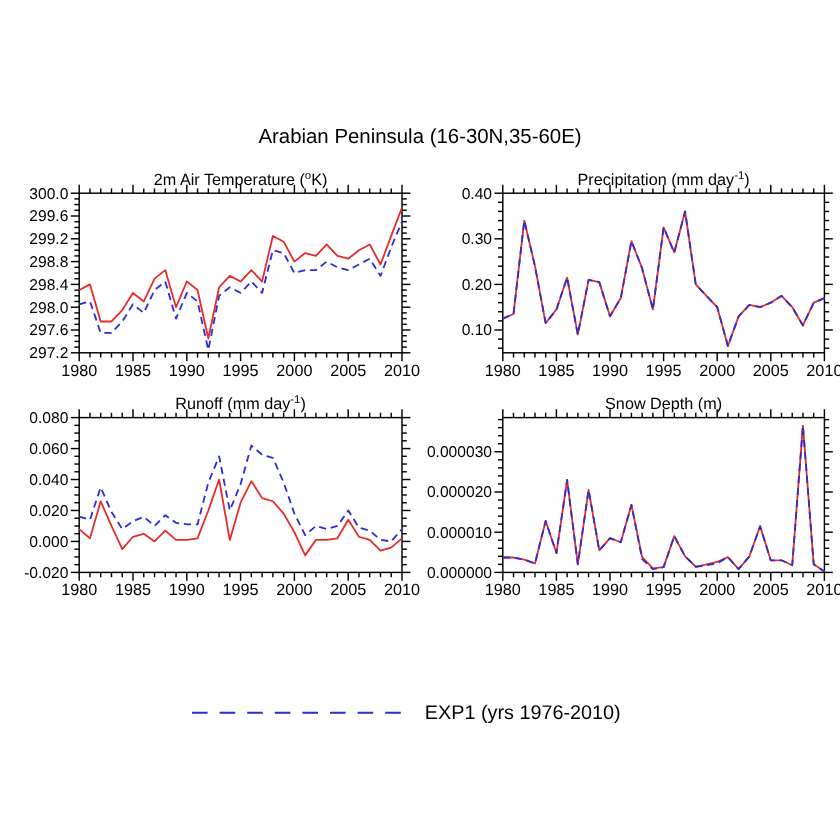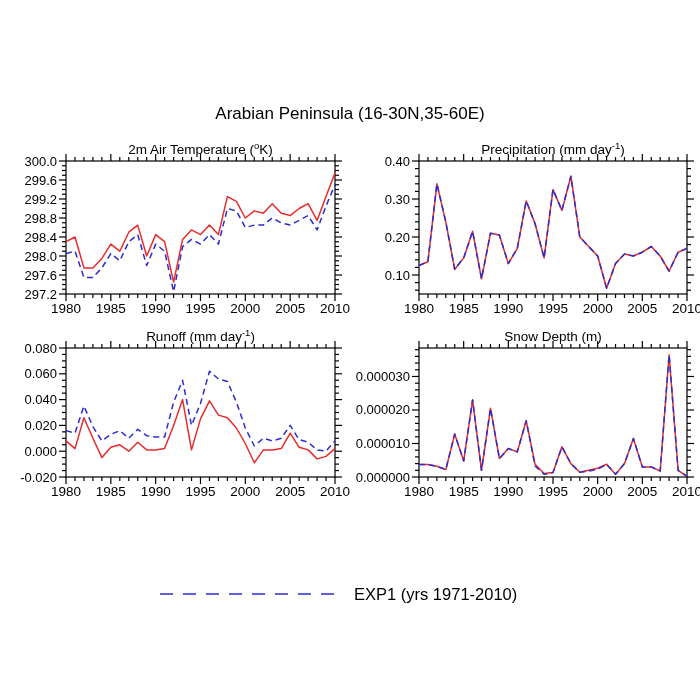--- a/index.html
+++ b/index.html
@@ -520,17 +520,17 @@
         <polyline points="419.0,464.6 427.9,464.6 436.9,466.3 445.8,469.6 454.7,434.1 463.7,460.9 472.6,399.9 481.5,470.3 490.5,408.3 499.4,458.6 508.3,448.5 517.3,451.9 526.2,420.7 535.1,465.9 544.1,474.3 553.0,472.6 561.9,446.8 570.9,463.6 579.8,472.3 588.7,471.0 597.7,469.3 606.6,464.3 615.5,474.3 624.5,463.6 633.4,438.5 642.3,466.9 651.3,466.9 660.2,471.0 669.1,354.7 678.1,470.3 687.0,476.3" fill="none" stroke="#2c2cd2" stroke-width="1.5" stroke-linejoin="round" stroke-dasharray="6 4"></polyline>
         <text x="553" y="341" text-anchor="middle" font-size="13.5"><tspan>Snow Depth (m)</tspan></text>
       </g>
   </svg>
 
   <div class="legend">
     <div class="legend-row">
       <svg class="legend-swatch" width="178" height="6">
         <line x1="0" y1="3" x2="178" y2="3" stroke-width="1.6" stroke-dasharray="13 10" stroke="#2c2cd2"></line>
       </svg>
-      <span class="legend-label">EXP1 (yrs 1971-2010)</span>
+      <span class="legend-label">EXP1 (yrs 1976-2010)</span>
     </div>
   </div>
 
 </div>
 
 </body></html>

